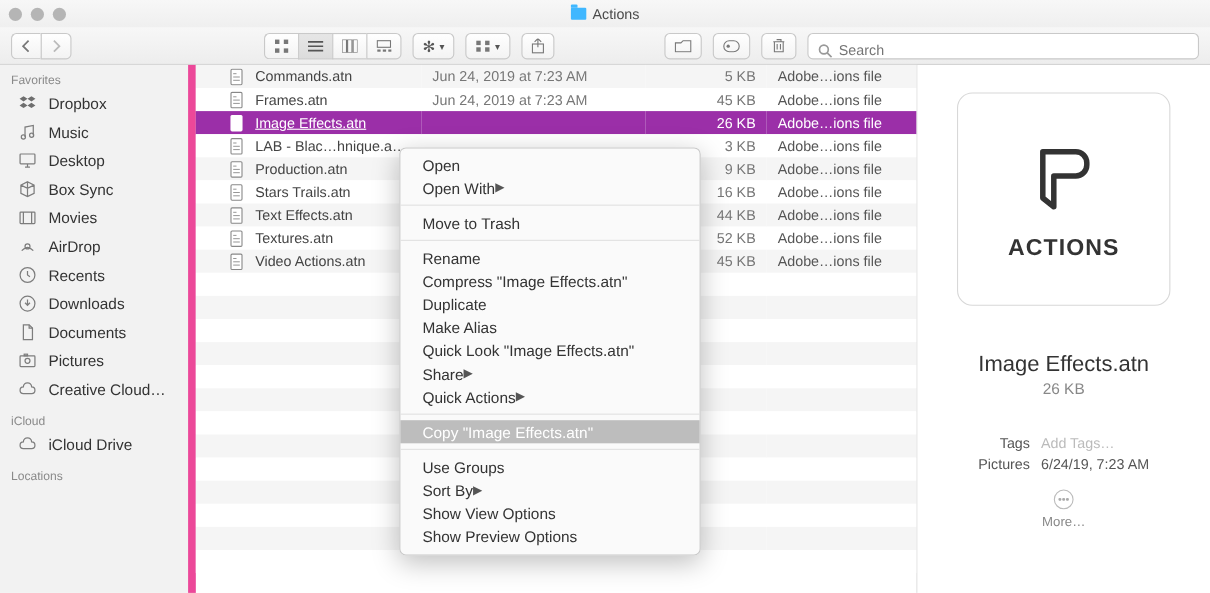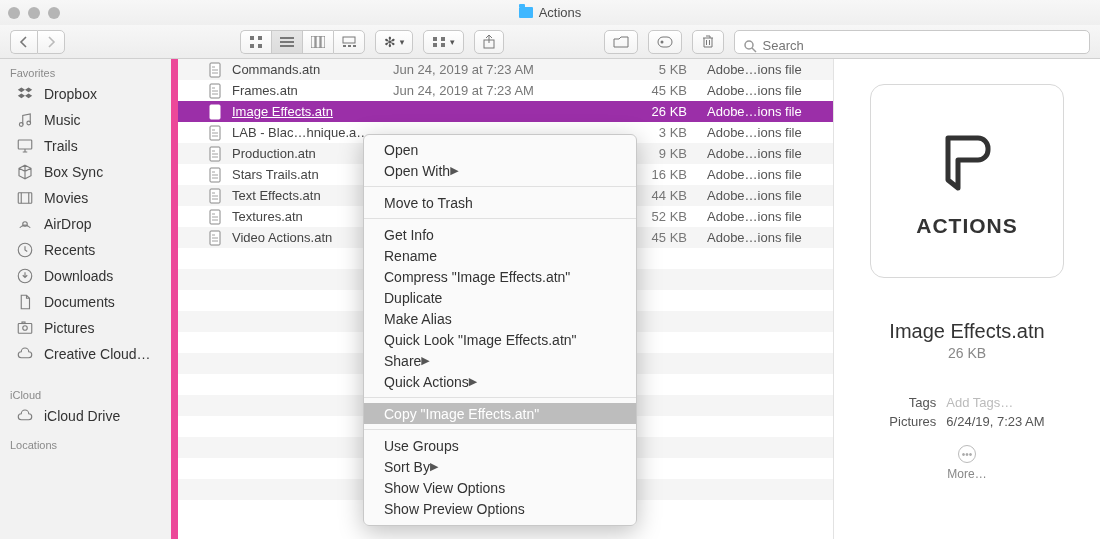--- a/index.html
+++ b/index.html
@@ -195,21 +195,21 @@
           <circle cx="7" cy="18" r="2.5"></circle>
           <circle cx="17" cy="16" r="2.5"></circle>
         </svg>
         <span>Music</span>
       </div>
     <div class="sb-item">
         <svg viewBox="0 0 24 24">
           <rect x="3" y="4" width="18" height="12" rx="1"></rect>
           <path d="M9 20 h6 M12 16 v4"></path>
         </svg>
-        <span>Trails</span>
+        <span>Desktop</span>
       </div>
     <div class="sb-item">
         <svg viewBox="0 0 24 24">
           <path d="M12 3 l8 4 v10 l-8 4 l-8 -4 v-10 z M12 3 v18 M4 7 l8 4 l8 -4"></path>
         </svg>
         <span>Box Sync</span>
       </div>
     <div class="sb-item">
         <svg viewBox="0 0 24 24">
           <rect x="3" y="5" width="18" height="14" rx="1"></rect>
@@ -254,21 +254,21 @@
         </svg>
         <span>Pictures</span>
       </div>
     <div class="sb-item">
         <svg viewBox="0 0 24 24">
           <path d="M7 17 a4 4 0 0 1 0 -8 a5 5 0 0 1 10 0 a4 4 0 0 1 0 8 z"></path>
         </svg>
         <span>Creative Cloud…</span>
       </div>
 
-    <div class="sb-head" style="margin-top:18px">iCloud</div>
+    <div class="sb-head" style="margin-top:6px">iCloud</div>
     <div class="sb-item">
         <svg viewBox="0 0 24 24">
           <path d="M7 17 a4 4 0 0 1 0 -8 a5 5 0 0 1 10 0 a4 4 0 0 1 0 8 z"></path>
         </svg>
         <span>iCloud Drive</span>
       </div>
 
     <div class="sb-head" style="margin-top:6px">Locations</div>
   </div>
 
@@ -510,23 +510,20 @@
   <div class="mitem">
       <span>Open With</span>
       <span class="arrow">▶</span>
     </div>
   <div class="msep"></div>
   <div class="mitem">
       <span>Move to Trash</span>
     </div>
   <div class="msep"></div>
   <div class="mitem">
-      <span>Get Info</span>
-    </div>
-  <div class="mitem">
       <span>Rename</span>
     </div>
   <div class="mitem">
       <span>Compress "Image Effects.atn"</span>
     </div>
   <div class="mitem">
       <span>Duplicate</span>
     </div>
   <div class="mitem">
       <span>Make Alias</span>

